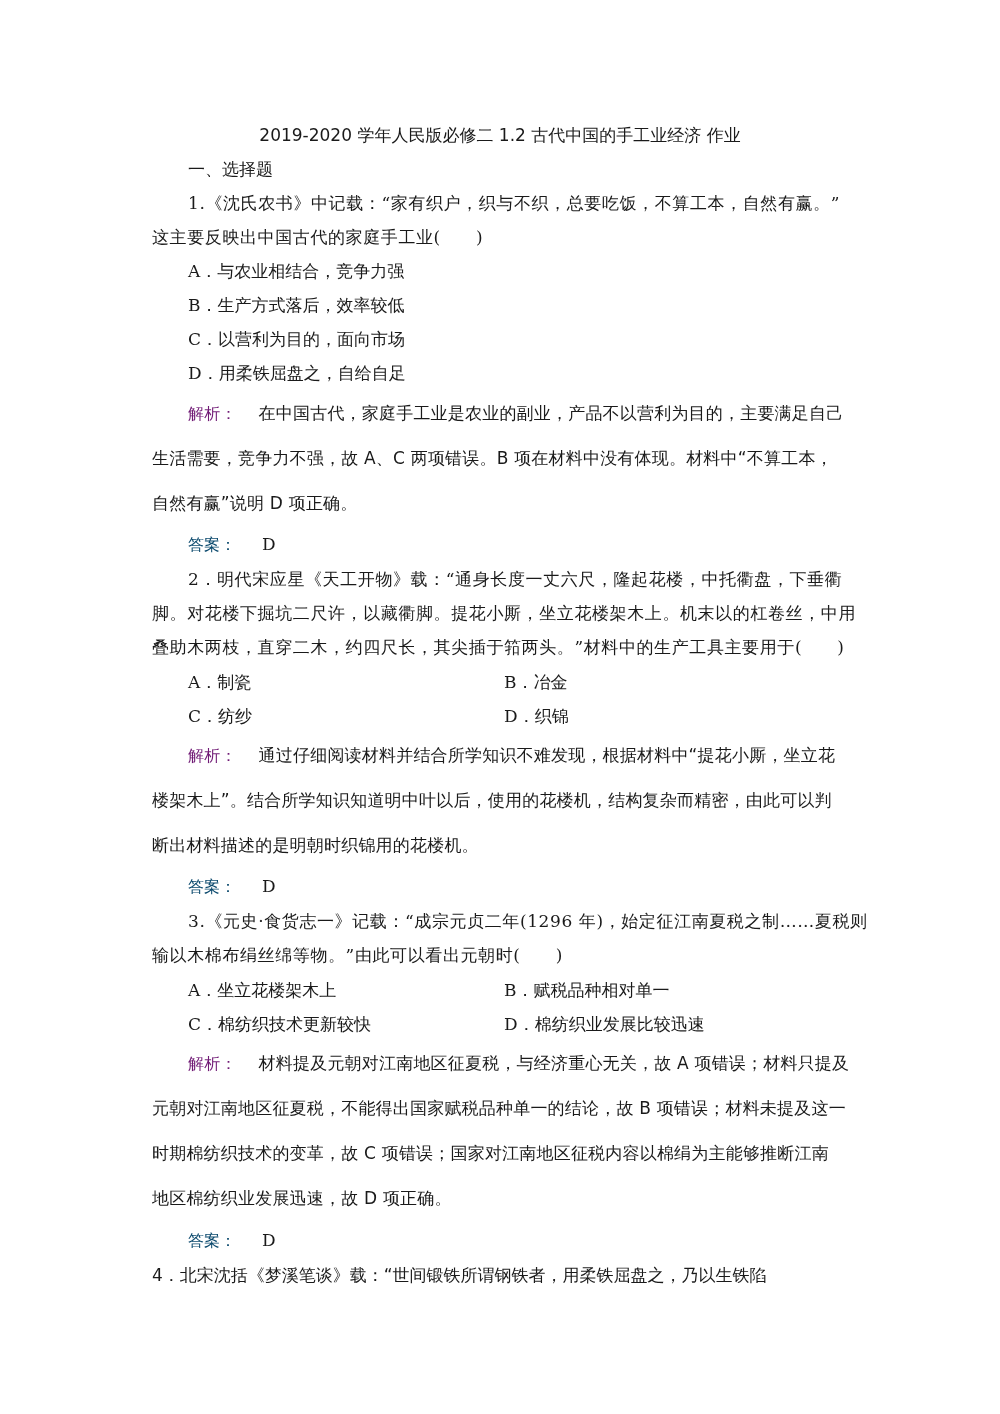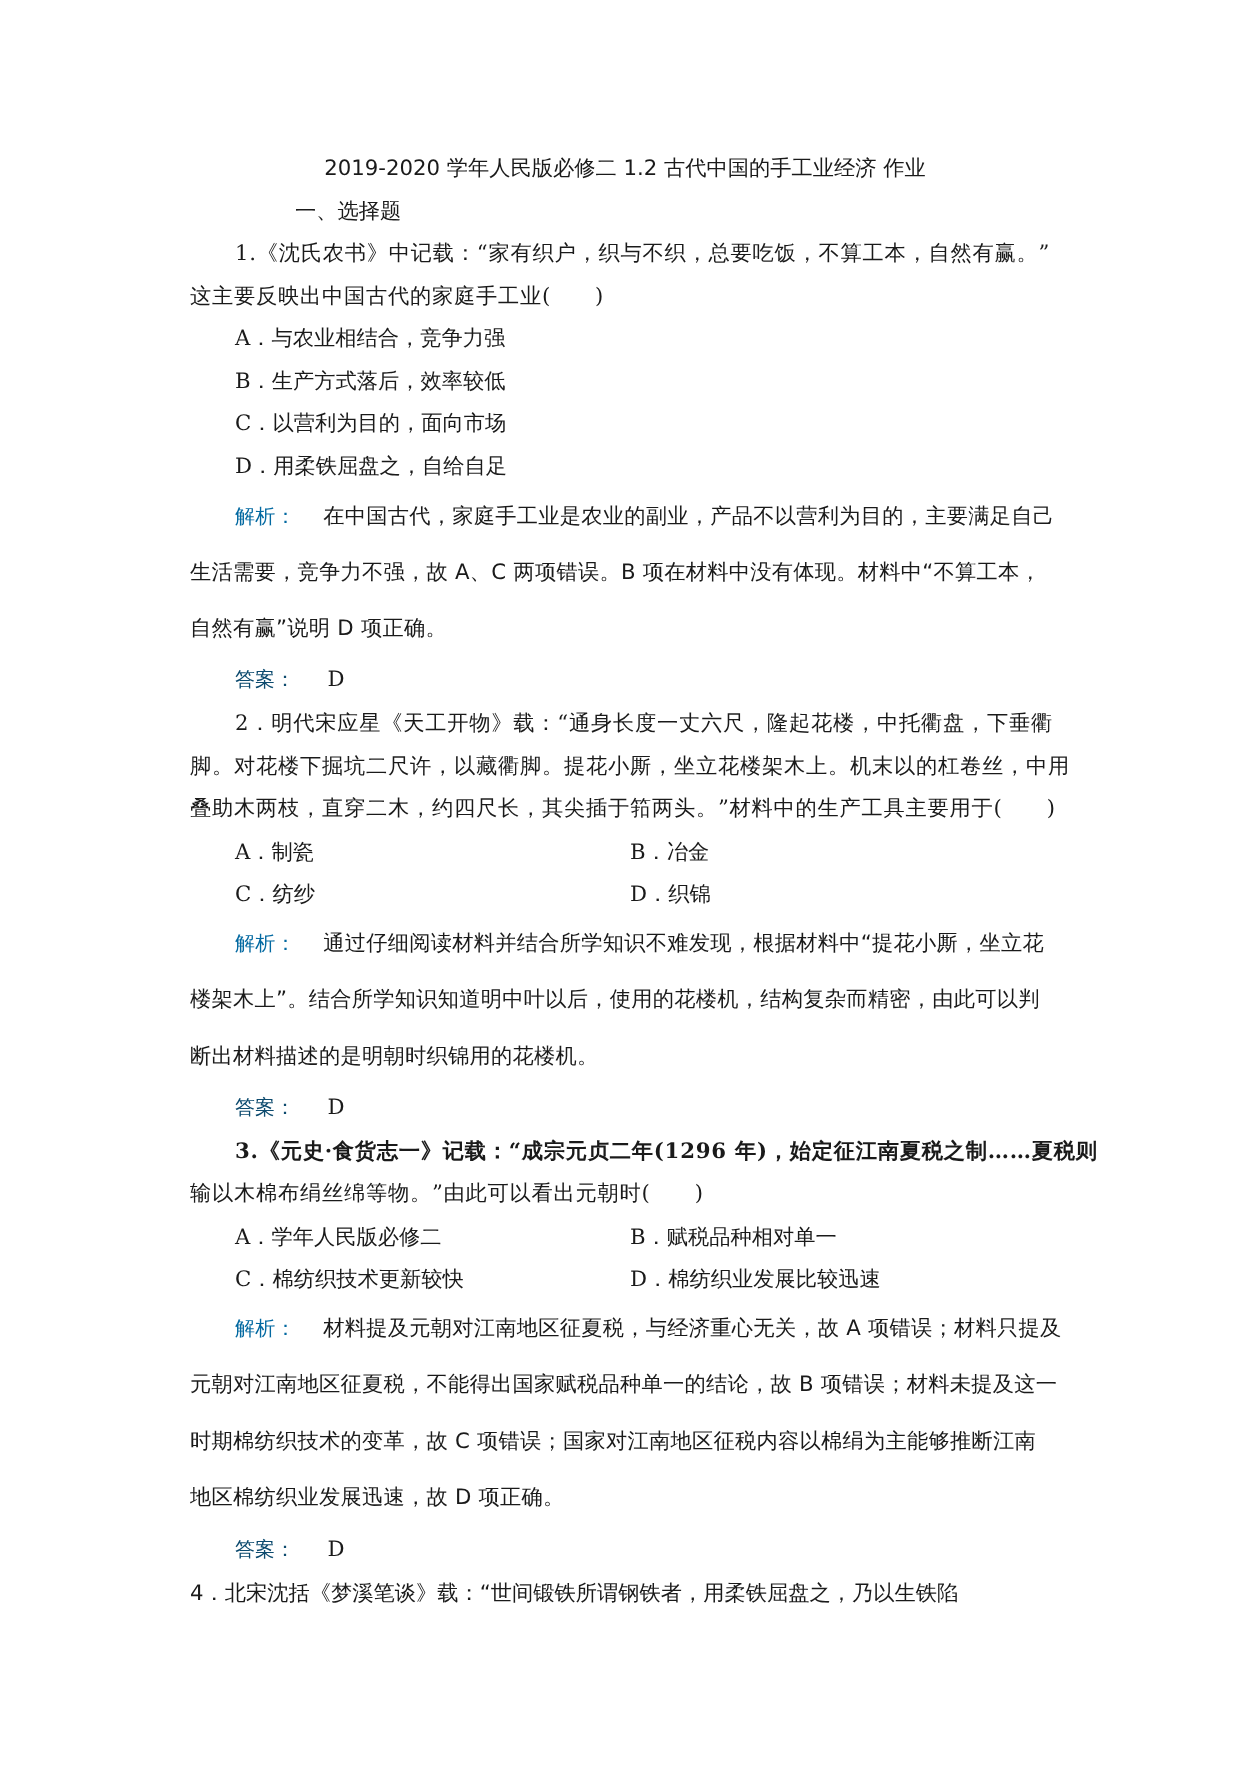--- a/index.html
+++ b/index.html
@@ -1,22 +1,22 @@
 <!DOCTYPE html>
 <html><head>
   <meta charset="utf-8">
   <style>
     html, body { margin:0; padding:0; background:#ffffff; }
     body { width:1000px; height:1414px; position:relative; overflow:hidden;
            font-family:"DejaVu Serif", "Liberation Serif", serif; color:#1a1a1a; }
     .line { position:absolute; white-space:nowrap; font-size:17px; line-height:22px; }
     .title { font-family:"DejaVu Sans", "Liberation Sans", sans-serif; font-size:17px; left:0; width:1000px; text-align:center; top:124px; }
-    .heading { font-family:"DejaVu Sans", "Liberation Sans", sans-serif; left:188px;margin-left:48px; }
+    .heading { font-family:"DejaVu Sans", "Liberation Sans", sans-serif; left:188px; }
     .sans { font-family:"DejaVu Sans", "Liberation Sans", sans-serif; }
-    .lbl-analysis { color:#0369a1; font-family:"DejaVu Sans", "Liberation Sans", sans-serif; font-size:16px; margin-right:22px; }
+    .lbl-analysis { color:#701a75; font-family:"DejaVu Sans", "Liberation Sans", sans-serif; font-size:16px; margin-right:22px; }
     .lbl-answer { color:#0c4a6e; font-family:"DejaVu Sans", "Liberation Sans", sans-serif; font-size:16px; margin-right:26px; }
     .q { letter-spacing:0.6px; }
     .analysis { font-family:"DejaVu Sans", "Liberation Sans", sans-serif; letter-spacing:0.2px; }
   </style>
 </head>
 <body>
 
 <div>
   <div class="line title">2019-2020 学年人民版必修二  1.2  古代中国的手工业经济  作业</div>
   <div class="line heading" style="top:158px;">一、选择题</div>
@@ -50,23 +50,23 @@
       <span class="lbl-analysis">解析：</span><span>通过仔细阅读材料并结合所学知识不难发现，根据材料中“提花小厮，坐立花</span>
     </div>
     <div class="line analysis" style="left:152px; top:789px;">楼架木上”。结合所学知识知道明中叶以后，使用的花楼机，结构复杂而精密，由此可以判</div>
     <div class="line analysis" style="left:152px; top:834px;">断出材料描述的是明朝时织锦用的花楼机。</div>
     <div class="line" style="left:188px; top:875px;">
       <span class="lbl-answer">答案：</span><span>D</span>
     </div>
   </div>
 
   <div>
-    <div class="line q" style="left:188px; top:910px;font-weight:bold;">3.《元史·食货志一》记载：“成宗元贞二年(1296 年)，始定征江南夏税之制……夏税则</div>
+    <div class="line q" style="left:188px; top:910px;">3.《元史·食货志一》记载：“成宗元贞二年(1296 年)，始定征江南夏税之制……夏税则</div>
     <div class="line q" style="left:152px; top:944px;">输以木棉布绢丝绵等物。”由此可以看出元朝时(　　)</div>
-    <div class="line" style="left:188px; top:979px;">A．学年人民版必修二</div>
+    <div class="line" style="left:188px; top:979px;">A．坐立花楼架木上</div>
     <div class="line" style="left:504px; top:979px;">B．赋税品种相对单一</div>
     <div class="line" style="left:188px; top:1013px;">C．棉纺织技术更新较快</div>
     <div class="line" style="left:504px; top:1013px;">D．棉纺织业发展比较迅速</div>
     <div class="line analysis" style="left:188px; top:1052px;">
       <span class="lbl-analysis">解析：</span><span>材料提及元朝对江南地区征夏税，与经济重心无关，故 A 项错误；材料只提及</span>
     </div>
     <div class="line analysis" style="left:152px; top:1097px;">元朝对江南地区征夏税，不能得出国家赋税品种单一的结论，故 B 项错误；材料未提及这一</div>
     <div class="line analysis" style="left:152px; top:1142px;">时期棉纺织技术的变革，故 C 项错误；国家对江南地区征税内容以棉绢为主能够推断江南</div>
     <div class="line analysis" style="left:152px; top:1187px;">地区棉纺织业发展迅速，故 D 项正确。</div>
     <div class="line" style="left:188px; top:1229px;">

